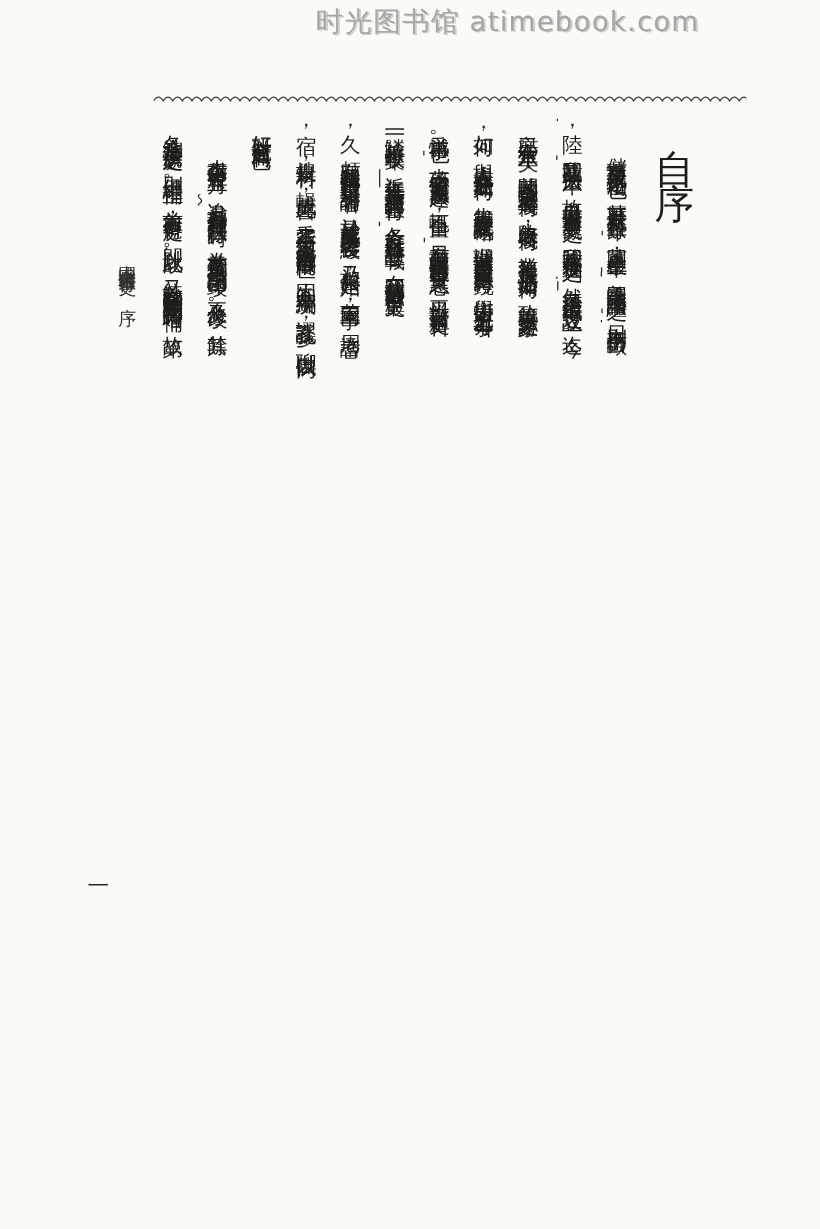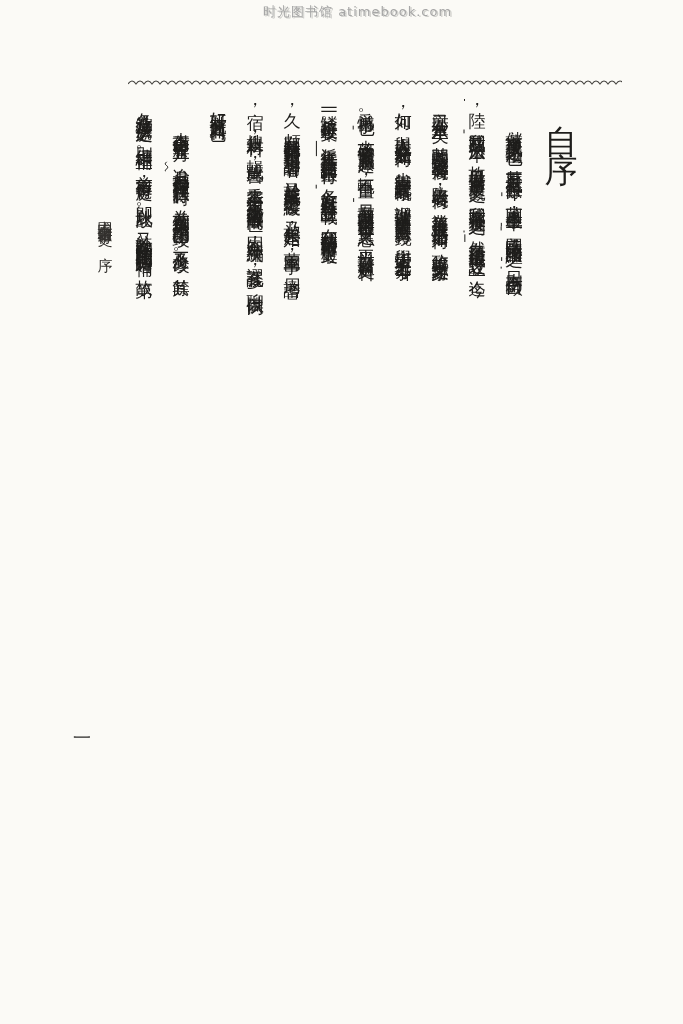--- a/index.html
+++ b/index.html
@@ -5,21 +5,21 @@
   html,body{margin:0;padding:0;}
   body{
     width:683px;height:1024px;position:relative;overflow:hidden;
     background:var(--paper,#fbfaf6);
     font-family:"Liberation Serif","DejaVu Serif",serif;
   }
   .page{position:absolute;inset:0;}
   .watermark{
     position:absolute;top:3px;left:263px;
     font-family:"DejaVu Sans","Liberation Sans",sans-serif;
-    font-size:13px;letter-spacing:1px;color:var(--wm,#a6a6a6);
+    font-size:23px;letter-spacing:1px;color:var(--wm,#a6a6a6);
     text-shadow:1.5px 0.5px 0 #cfcfcb;white-space:nowrap;
   }
   .wavy{position:absolute;top:79px;left:128px;width:494px;height:8px;}
   .wavy svg{display:block;}
   .text-block{
     position:absolute;top:99px;right:97px;height:892px;
     writing-mode:vertical-rl;text-orientation:mixed;
     color:var(--ink,#1e1d1b);
   }
   .title-col{

